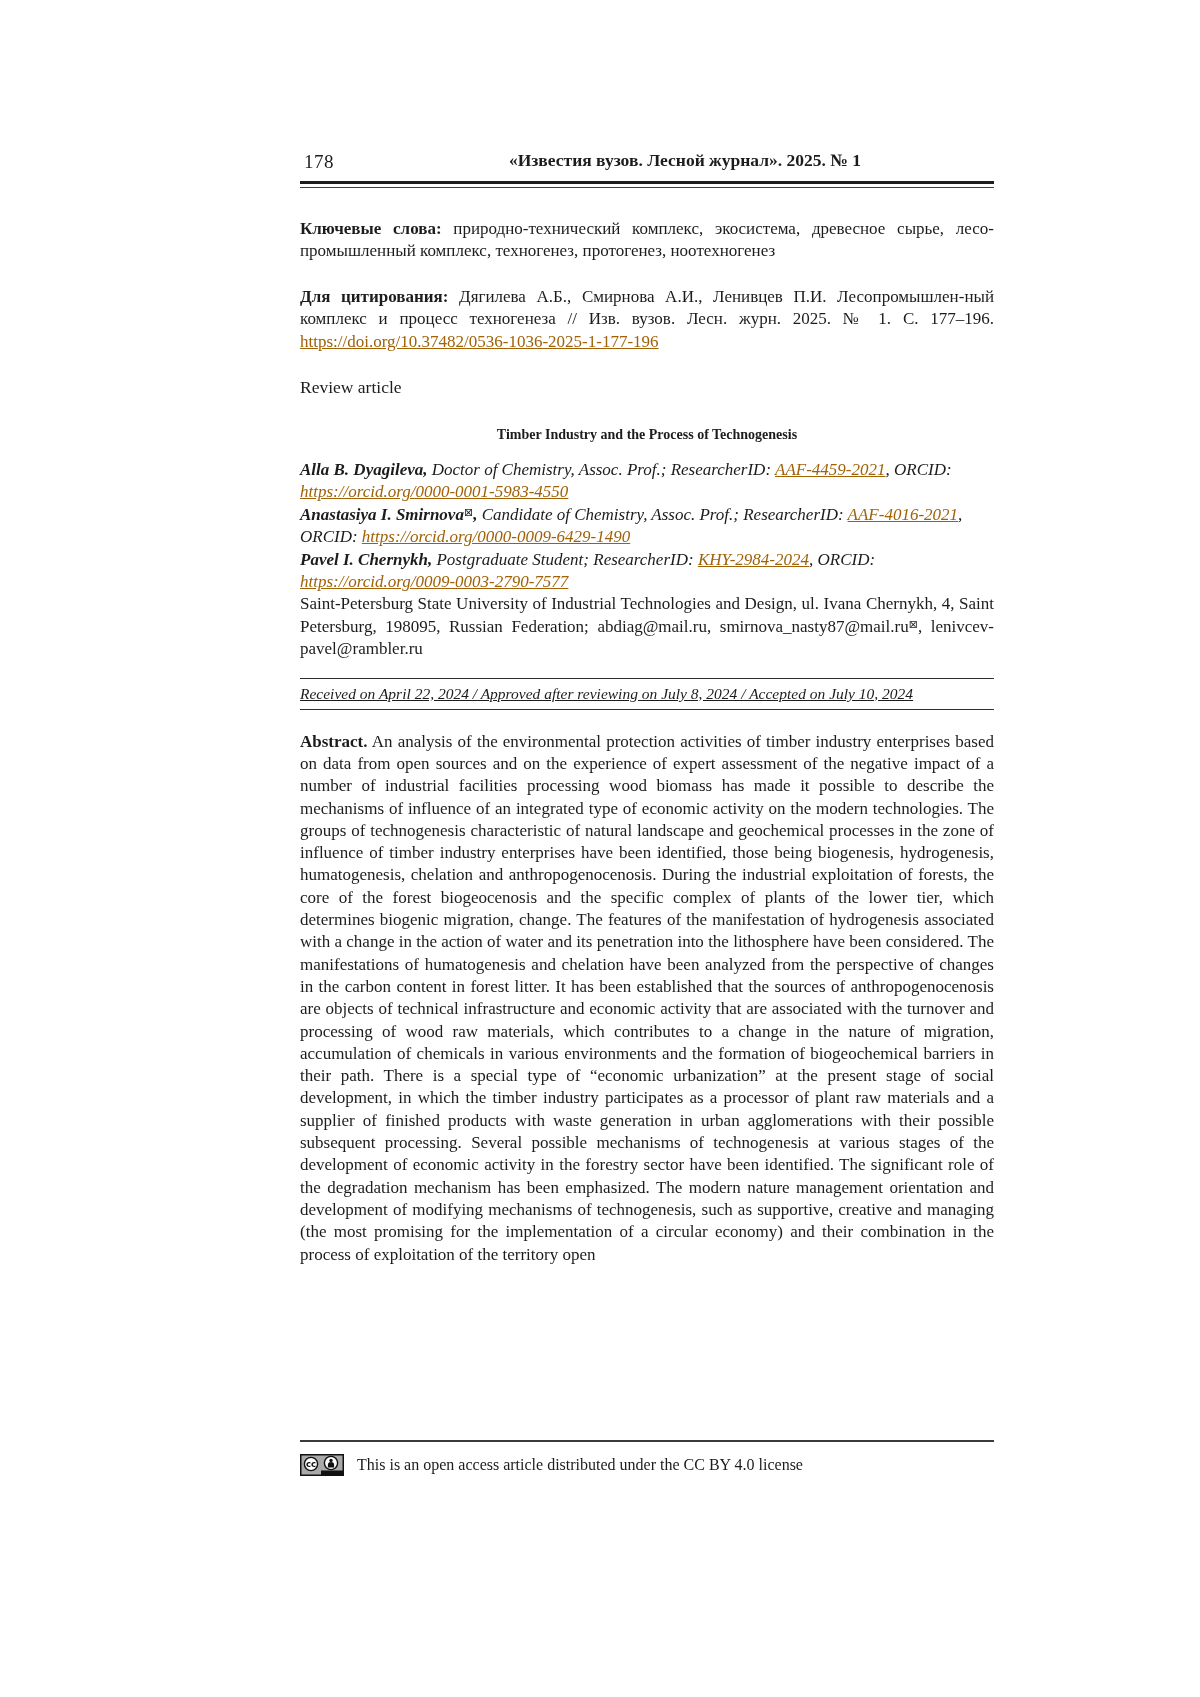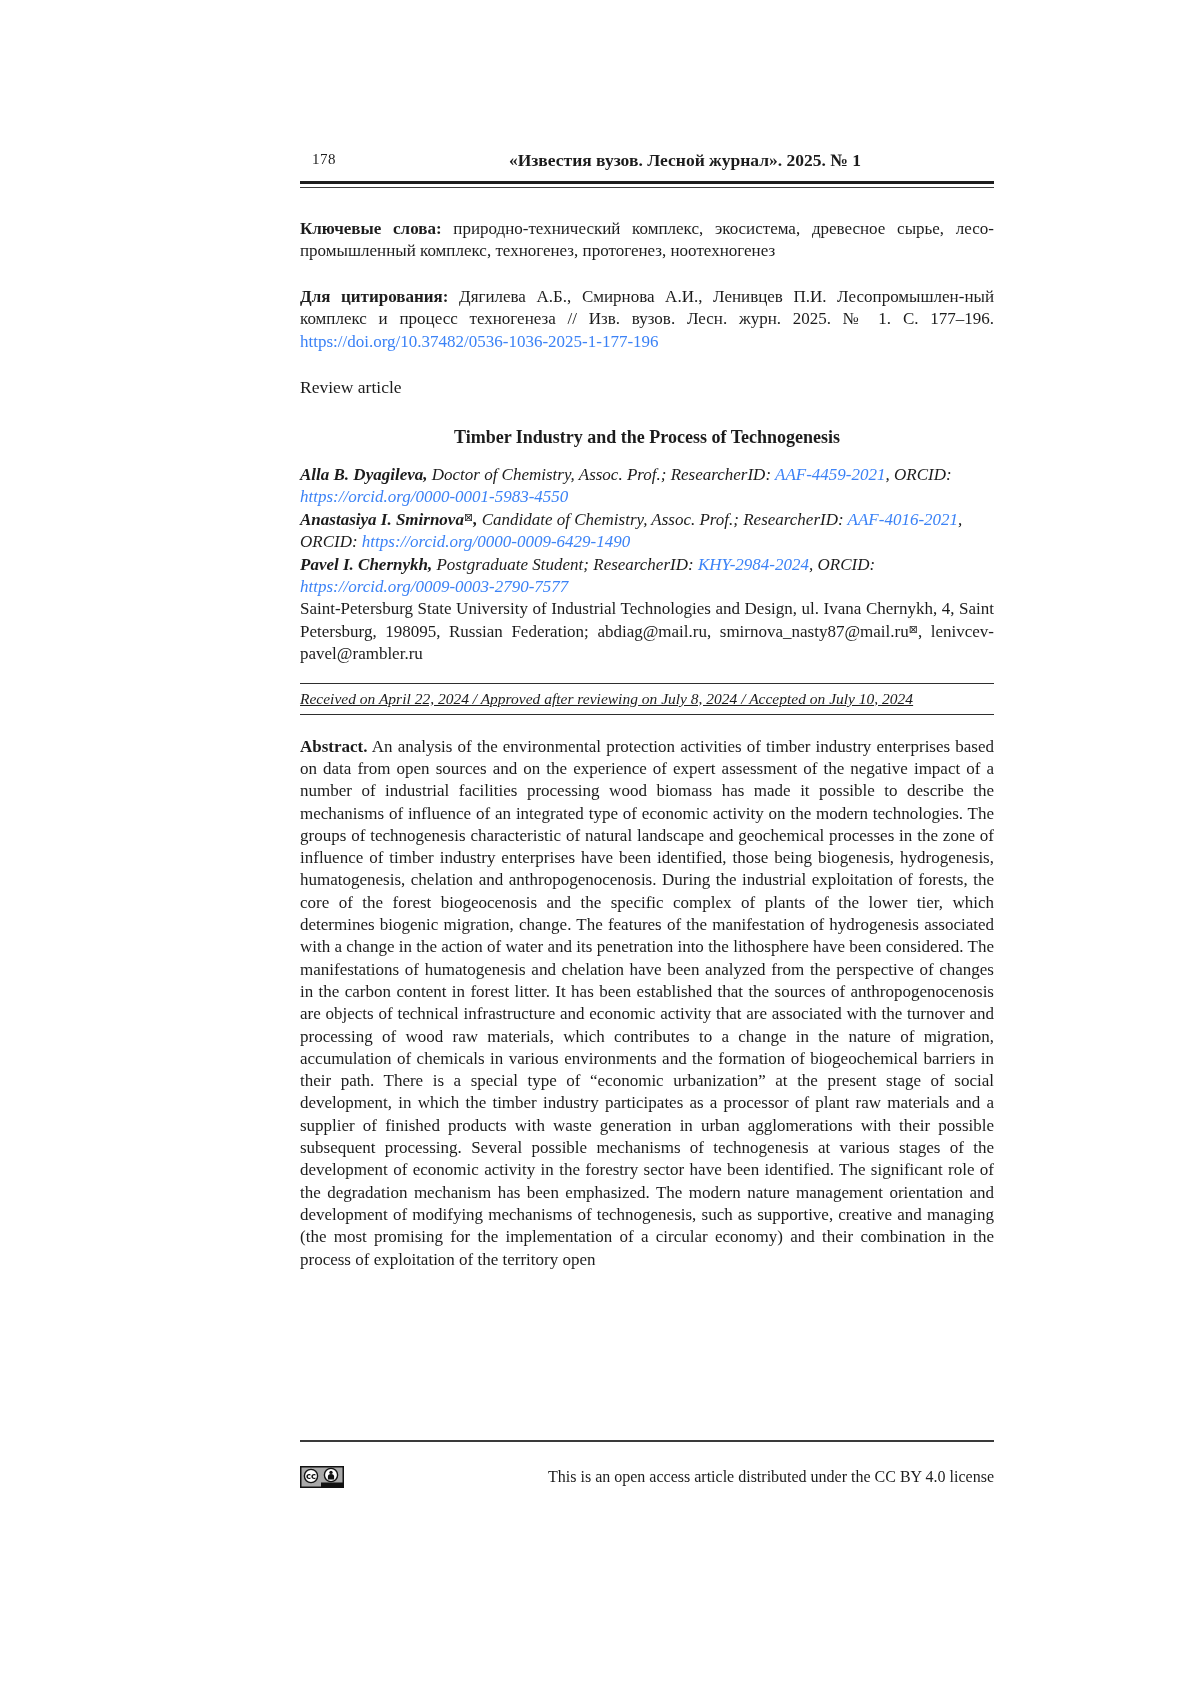--- a/index.html
+++ b/index.html
@@ -5,53 +5,53 @@
   html, body { margin: 0; padding: 0; background: #ffffff; }
   body {
     width: 1200px; height: 1697px; position: relative;
     font-family: "Liberation Serif", "DejaVu Serif", serif;
     color: #1c1c1c;
     -webkit-font-smoothing: antialiased;
   }
   .content { position: absolute; left: 300px; top: 0; width: 694px; }
 
   .header { margin-top: 150px; position: relative; height: 24px; }
-  .page-num { position: absolute; left: 12px; top: 1px; font-size: 15px; letter-spacing: 0.5px; }
+  .page-num { position: absolute; left: 4px; top: 1px; font-size: 19px; letter-spacing: 0.5px; }
   .journal  { position: absolute; left: 76px; right: 0; text-align: center;
               font-weight: bold; font-size: 17.5px; }
 
   .rule-double { margin-top: 7px; height: 3px;
                  border-top: 3px solid #1d1d1d; border-bottom: 1.5px solid #3c3c3c; }
 
   .para { font-size: 17px; line-height: 22.4px; text-align: justify; margin: 0; }
   .bi   { font-weight: bold; }
-  .link { color: #3b82f6; cursor: pointer; }
+  .link { color: #a16207; text-decoration: underline; cursor: pointer; }
 
   .keywords { margin-top: 30px; }
   .citation { margin-top: 23px; }
 
   .review { margin: 0; margin-top: 24px; font-size: 17.5px; font-weight: normal; }
-  .title  { margin: 16px; margin-top: 29px; text-align: center; font-weight: bold; font-size: 18px; }
+  .title  { margin: 16px; margin-top: 29px; text-align: center; font-weight: bold; font-size: 14px; }
 
   .authors { margin-top: 11px; font-size: 17px; line-height: 22.4px; }
   .author-p { margin: 0; font-style: italic; text-align: left; }
   .author-p .name { font-weight: bold; }
   .author-p .link { font-style: italic; }
   .mail { font-style: normal; font-weight: normal; font-size: 11px; vertical-align: 4px;
           font-family: "DejaVu Sans", sans-serif; line-height: 0; }
   .affiliation { margin: 0; font-style: normal; text-align: justify; font-size: 17px; line-height: 22.4px; }
 
   .received-block { margin-top: 17px; border-top: 1.5px solid #2e2e2e; border-bottom: 1.5px solid #2e2e2e;
                     padding: 5px 0 6px 0; font-style: italic; font-size: 15.5px; line-height: 19px; text-decoration: underline; }
 
   .abstract { margin-top: 21px; line-height: 22.3px; }
 
   .footer { position: absolute; left: 300px; top: 1440px; width: 694px;
-            border-top: 2px solid #3a3a3a; padding-top: 24px;
-            display: flex; align-items: center; gap: 13px; justify-content: space-between; }
+            border-top: 2px solid #3a3a3a; padding-top: 12px;
+            display: flex; align-items: center; gap: 13px; }
   .footer-text { font-size: 16px; }
   .badge { display: inline-block; flex: 0 0 auto; }
 </style>
 </head>
 <body>
 
 <div class="content">
 
   <div class="header">
     <span class="page-num">178</span>

